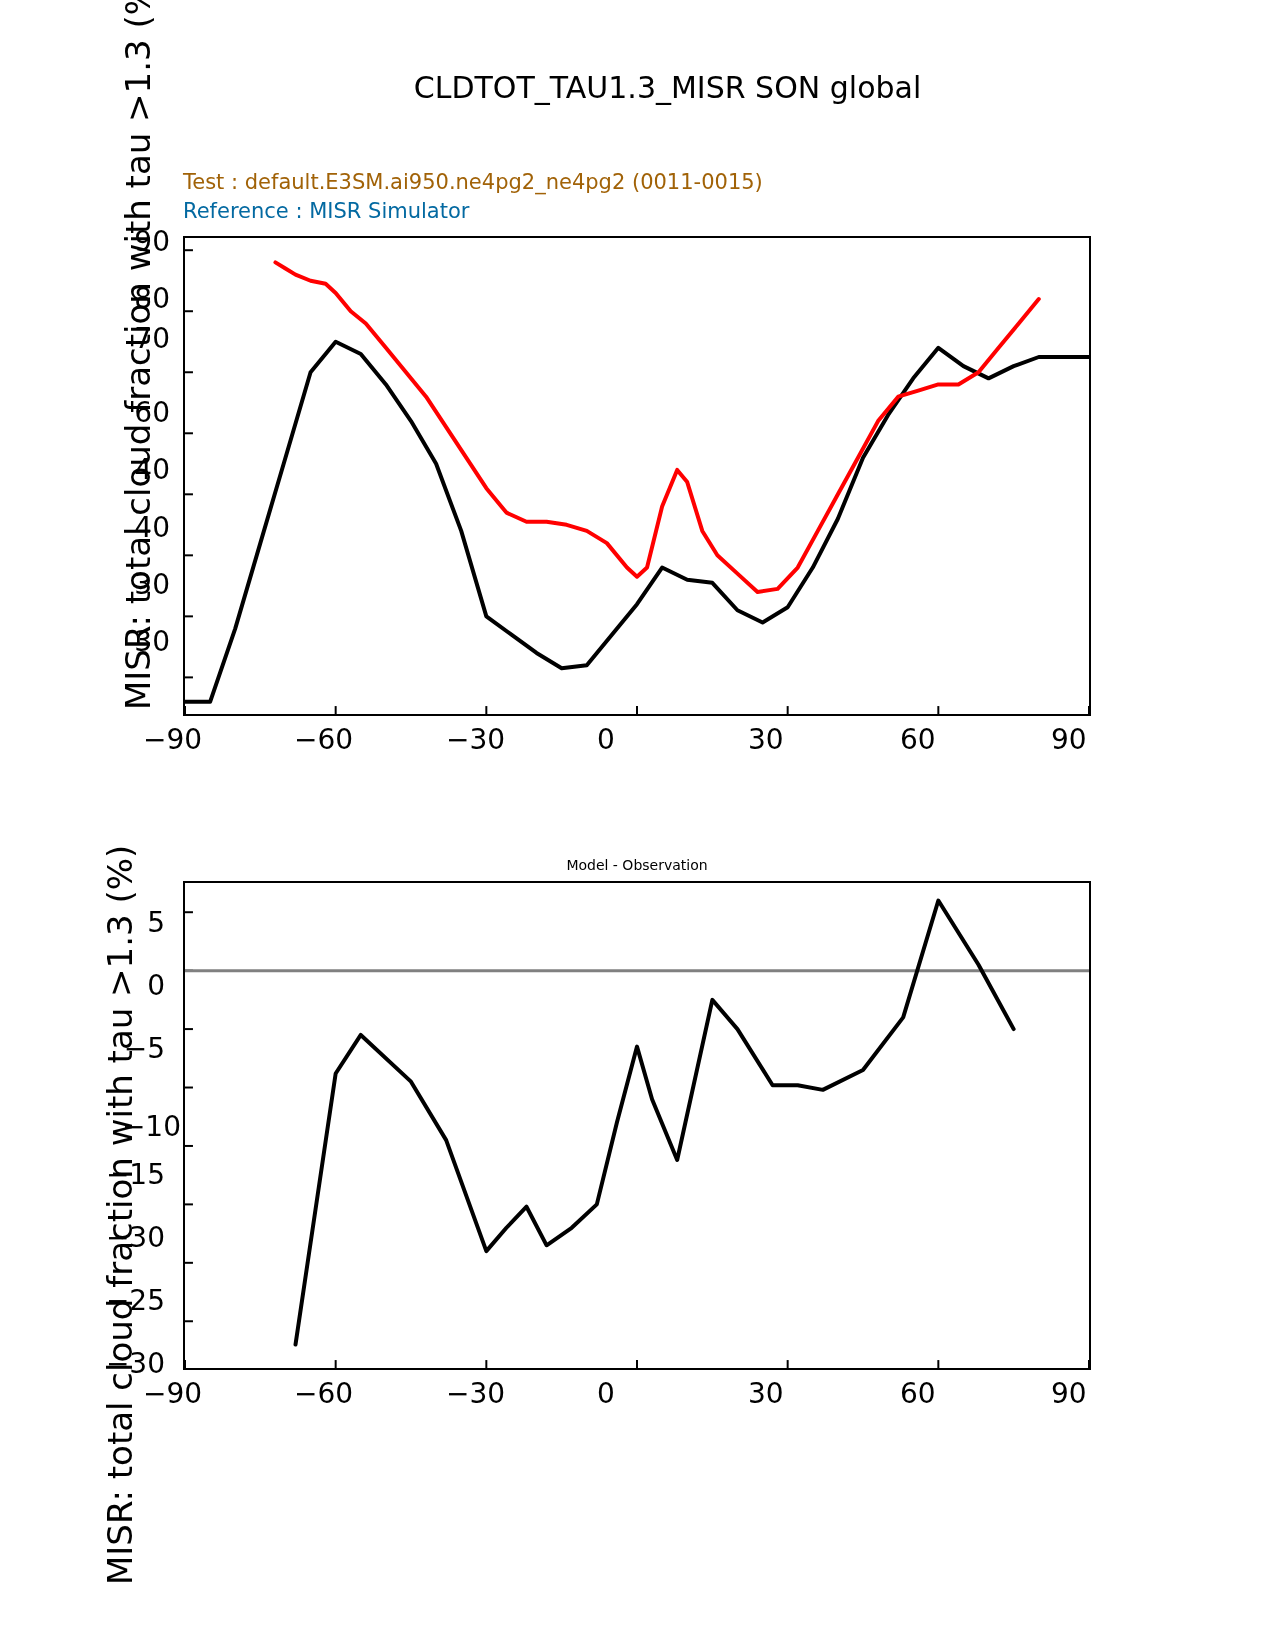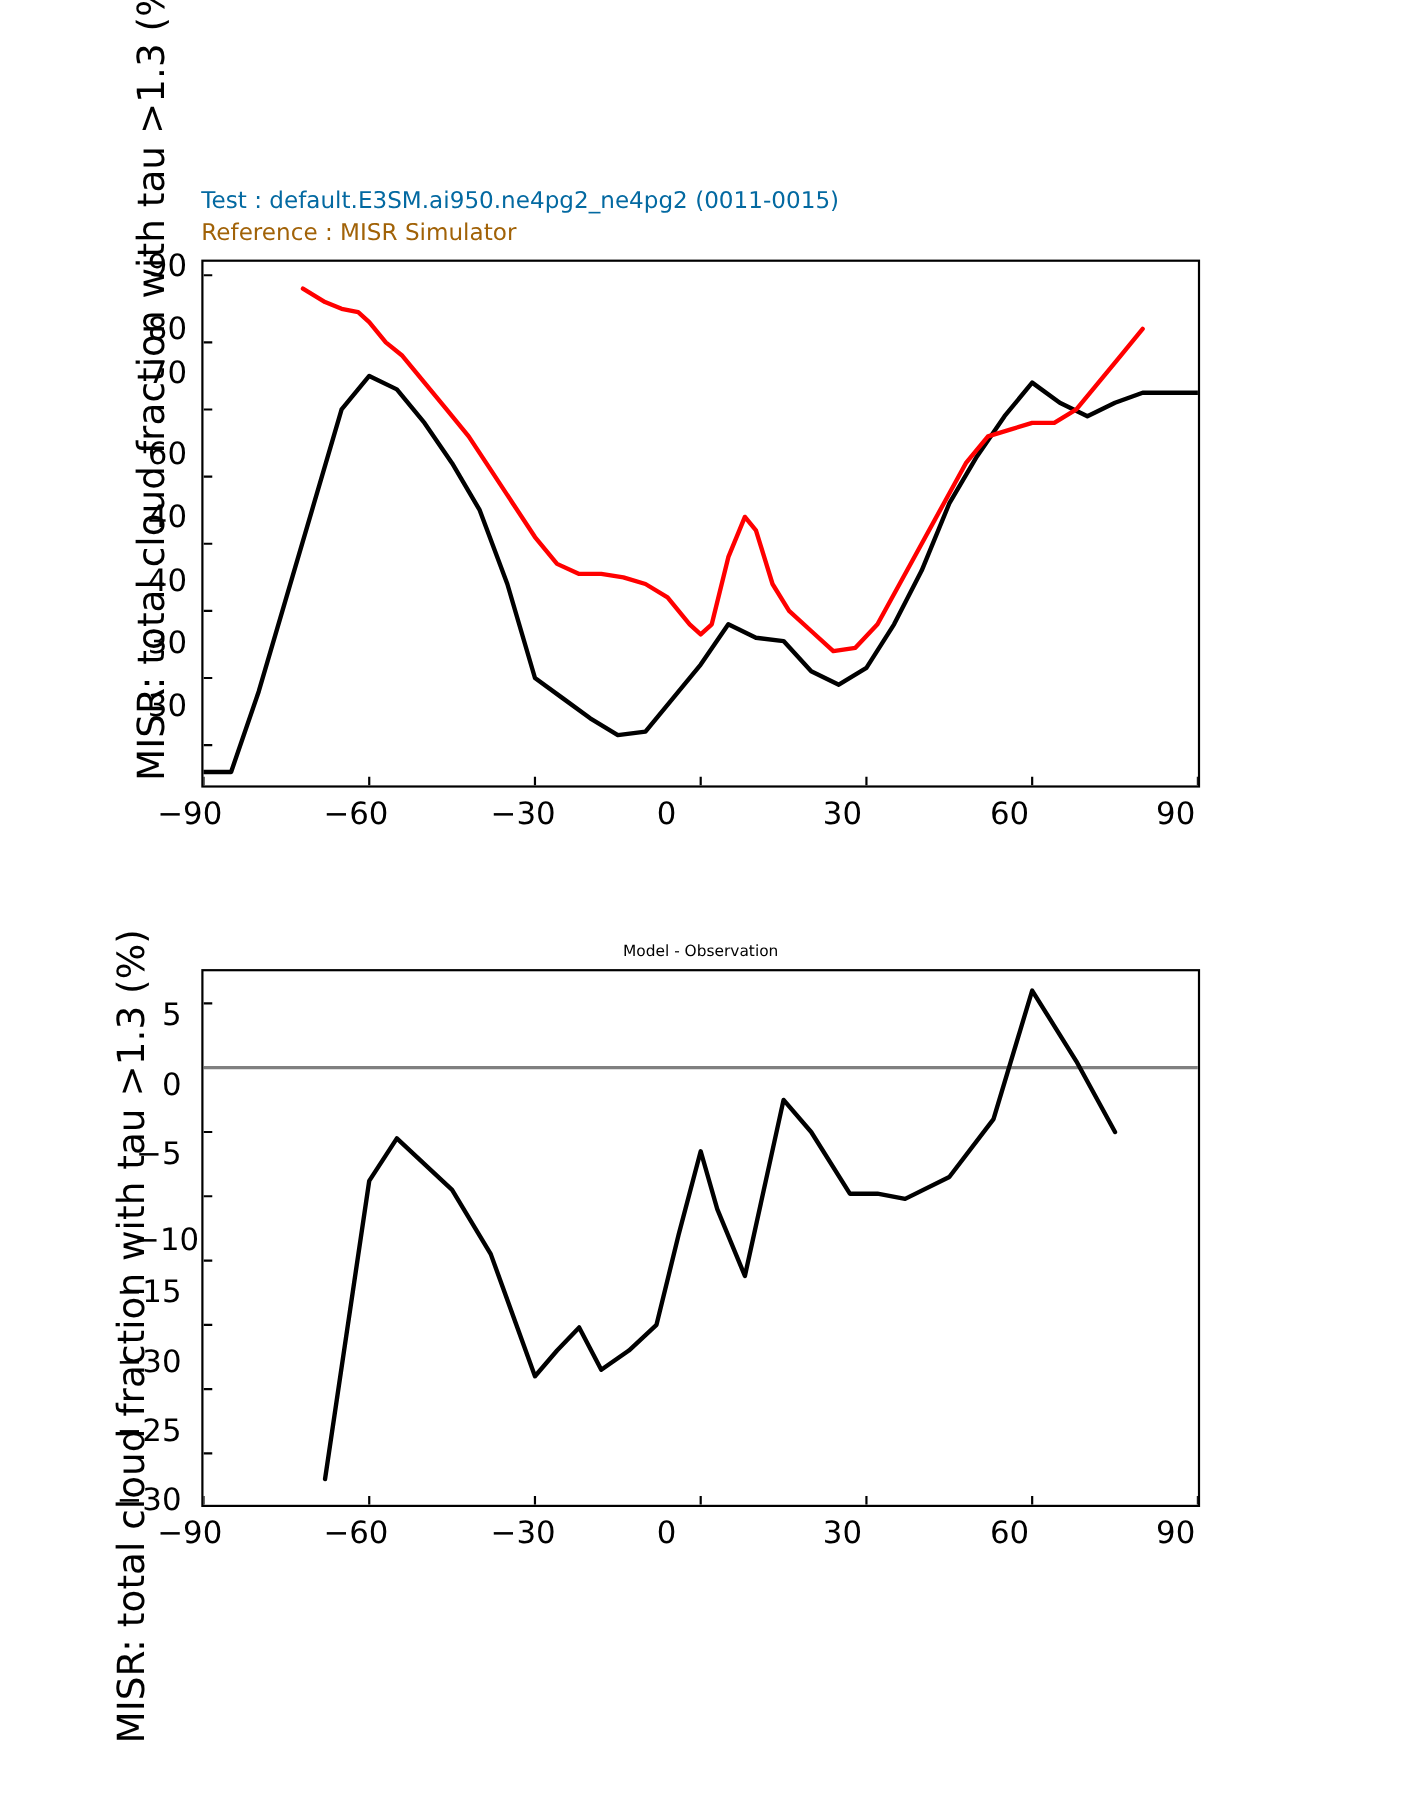--- a/index.html
+++ b/index.html
@@ -25,22 +25,22 @@
 
   
   .main-title{
     position:absolute;left:0;top:70px;width:1275px;text-align:center;
     font-size:30px;
   }
   .title-shift{display:inline-block;transform:translateX(30px);}
 
   
   .annot{position:absolute;left:183px;font-size:21px;}
-  .annot.test{top:170px;color:#0369a1;}
-  .annot.ref{top:199px;color:#a16207;}
+  .annot.test{top:170px;color:#a16207;}
+  .annot.ref{top:199px;color:#0369a1;}
 
   
   .plot{position:absolute;border:2px solid #000;background:#fff;box-sizing:border-box;}
   #plot-top{left:183px;top:236px;width:908px;height:480px;}
   #plot-bottom{left:183px;top:881px;width:908px;height:489px;}
 
   .plot svg{display:block;width:100%;height:100%;}
 
   
   .tick{position:absolute;font-size:28px;color:#000;}
@@ -53,20 +53,21 @@
   }
 </style>
 </head>
 <body>
 
 <div class="page">
 
   <div class="ylab-outer ylab-top">MISR: total cloud fraction with tau &gt;1.3 (%)</div>
   <div class="ylab-outer ylab-bottom">MISR: total cloud fraction with tau &gt;1.3 (%)</div>
 
+  <div class="main-title"><span class="title-shift">CLDTOT_TAU1.3_MISR SON global</span></div>
 
   <div class="annot test">Test : default.E3SM.ai950.ne4pg2_ne4pg2 (0011-0015)</div>
   <div class="annot ref">Reference : MISR Simulator</div>
 
   <div class="plot" id="plot-top">
     <svg id="svg-top" viewBox="0 0 908 480" preserveAspectRatio="none">
         <line x1="0" x2="0" y1="480" y2="472" stroke="#000" stroke-width="2"></line>
         <line x1="151.33333333333331" x2="151.33333333333331" y1="480" y2="472" stroke="#000" stroke-width="2"></line>
         <line x1="302.66666666666663" x2="302.66666666666663" y1="480" y2="472" stroke="#000" stroke-width="2"></line>
         <line x1="454" x2="454" y1="480" y2="472" stroke="#000" stroke-width="2"></line>

